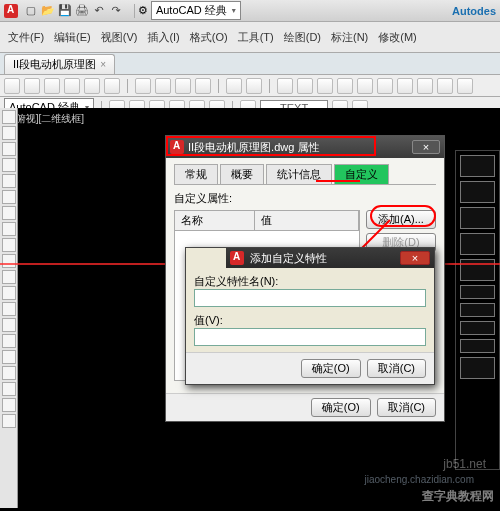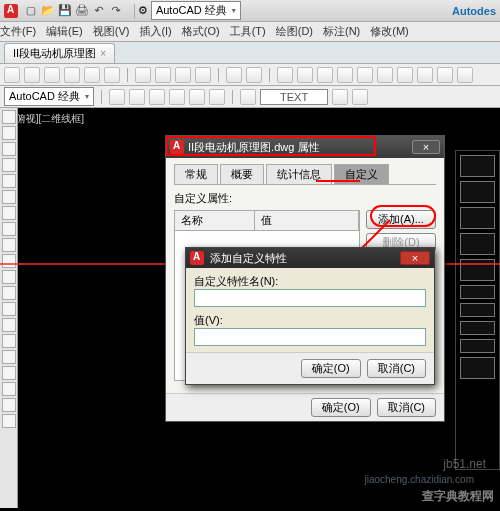--- a/index.html
+++ b/index.html
@@ -7,21 +7,21 @@
   .titlebar { height: 22px; background: linear-gradient(#e8e8e8, #d0d0d0); border-bottom: 1px solid #aaa; display: flex; align-items: center; padding: 0 4px; }
   .logo { width: 14px; height: 14px; background: #d62828; margin-right: 6px; border-radius: 2px; position: relative; }
   .logo::after { content: "A"; color: #fff; position: absolute; left: 3px; top: 0; font-size: 10px; font-weight: bold; }
   .qat { display: flex; gap: 3px; margin-right: 8px; }
   .qat span { width: 14px; height: 14px; display: inline-flex; align-items: center; justify-content: center; color: #444; cursor: pointer; }
   .sep { width: 1px; height: 14px; background: #aaa; margin: 0 3px; }
   .workspace-sel { display: flex; align-items: center; gap: 3px; margin-right: 8px; }
   .ws-box { border: 1px solid #888; background: #fff; padding: 1px 4px; min-width: 90px; display: inline-flex; align-items: center; }
   .ws-box::after { content: "▾"; margin-left: auto; color: #666; font-size: 8px; }
   .title-right { margin-left: auto; color: #1a6fb0; font-weight: bold; text-align: center; }
-  .menubar { height: 20px; background: #eaeaea; border-bottom: 1px solid #aaa; display: flex; align-items: center; padding: 0 0; gap: 10px; color: #333; }
+  .menubar { height: 31px; background: #eaeaea; border-bottom: 1px solid #aaa; display: flex; align-items: center; padding: 0 8px; gap: 10px; color: #333; }
   .menubar span { cursor: pointer; }
   .tabstrip { height: 22px; background: #dfe6ea; border-bottom: 1px solid #aaa; display: flex; align-items: flex-end; padding: 0 4px; }
   .doc-tab { background: linear-gradient(#fdfdfd, #e8e8e8); border: 1px solid #aaa; border-bottom: none; border-radius: 3px 3px 0 0; padding: 2px 8px; display: flex; align-items: center; gap: 4px; }
   .doc-tab .x { color: #888; cursor: pointer; font-size: 10px; }
   .toolbar { height: 22px; background: #eee; border-bottom: 1px solid #aaa; display: flex; align-items: center; padding: 0 4px; gap: 4px; }
   .tb-ico { width: 16px; height: 16px; border: 1px solid #bbb; background: linear-gradient(#fff,#e6e6e6); border-radius: 2px; }
   .toolbar2 { height: 22px; background: #eee; border-bottom: 1px solid #aaa; display: flex; align-items: center; padding: 0 4px; gap: 4px; }
   .combo { border: 1px solid #888; background: #fff; padding: 1px 4px; display: inline-flex; align-items: center; min-width: 90px; }
   .combo::after { content: "▾"; margin-left: auto; color: #666; font-size: 8px; }
   .text-input { border: 1px solid #888; background: #fff; padding: 1px 19px; min-width: 50px; color: #555; }
@@ -33,35 +33,35 @@
   .chip { height: 22px; border: 1px solid #777; background: #111; }
   .chip2 { height: 14px; border: 1px solid #777; background: #111; }
   .redline { position: absolute; left: 0; right: 0; top: 263px; height: 2px; background: #ff2a2a; opacity: 0.75; }
   .dialog { position: absolute; background: #ece9d8; border: 1px solid #555; box-shadow: 2px 2px 6px rgba(0,0,0,0.6); }
   .dlg-title { height: 22px; background: linear-gradient(#565656,#3a3a3a); color: #fff; display: flex; align-items: center; padding: 0 4px; }
   .dlg-title .logo { margin-right: 4px; }
   .dlg-close { margin-left: auto; width: 28px; height: 14px; background: #555; border: 1px solid #888; color: #fff; display: flex; align-items: center; justify-content: center; cursor: pointer; border-radius: 2px; }
   .dlg-body { padding: 6px 8px; background: #f4f4f0; }
   .tabs { display: flex; border-bottom: 1px solid #aaa; margin-bottom: 6px; }
   .tab { padding: 2px 10px; border: 1px solid #aaa; border-bottom: none; background: #e8e8e8; margin-right: 2px; cursor: pointer; }
-  .tab.active { background: #a3a3a3; }
+  .tab.active { background: #22c55e; }
   .section-label { margin-bottom: 4px; }
   .grid-head { display: flex; border: 1px solid #aaa; background: #f0f0f0; }
   .grid-head div { padding: 2px 6px; border-right: 1px solid #aaa; }
   .gh-name { width: 80px; } .gh-val { flex: 1; }
   .grid-body { height: 150px; border: 1px solid #aaa; border-top: none; background: #fff; margin-bottom: 6px; }
   .btn { padding: 1px 10px; border: 1px solid #888; background: linear-gradient(#fdfdfd,#dedede); border-radius: 3px; cursor: pointer; white-space: nowrap; }
   .btn-col { display: flex; flex-direction: column; gap: 4px; width: 70px; }
   .row { display: flex; gap: 6px; }
   .circle-red { border: 2px solid #f00; border-radius: 50%; position: absolute; pointer-events: none; }
   .underline-red { border-bottom: 2px solid #f00; position: absolute; pointer-events: none; }
   .box-red { border: 2px solid #f00; position: absolute; pointer-events: none; }
   .arrow-red { position: absolute; pointer-events: none; }
   .inner-dialog { position: absolute; left: 185px; top: 247px; width: 250px; background: #ece9d8; border: 1px solid #444; box-shadow: 2px 3px 8px rgba(0,0,0,0.7); }
-  .inner-title { height: 20px; background: linear-gradient(#3b3b3b,#2a2a2a); color: #fff; display: flex; align-items: center; padding: 0 4px; position: relative; }
+  .inner-title { height: 20px; background: linear-gradient(#3b3b3b,#2a2a2a); color: #fff; display: flex; align-items: center; padding: 0 4px; position: relative; margin-left: 40px; }
   .inner-close { position: absolute; right: 4px; top: 3px; width: 30px; height: 14px; background: #c0392b; border: 1px solid #922; color: #fff; display: flex; align-items: center; justify-content: center; cursor: pointer; border-radius: 2px; }
   .field { margin: 6px 8px; }
   .field input { width: 100%; border: 1px solid #7a9; padding: 2px; }
   .inner-btnrow { display: flex; justify-content: flex-end; gap: 6px; padding: 6px 8px; border-top: 1px solid #ccc; background: #eee; }
   .outer-btnrow { display: flex; justify-content: flex-end; gap: 6px; padding: 4px 8px; border-top: 1px solid #ccc; background: #eee; }
   .watermark { position: absolute; right: 6px; bottom: 6px; color: rgba(255,255,255,0.5); font-size: 12px; font-weight: bold; text-shadow: 0 0 3px #000; }
   .watermark2 { position: absolute; right: 26px; bottom: 26px; color: rgba(180,200,220,0.45); font-size: 10px; }
 </style>
 </head>
 <body>

